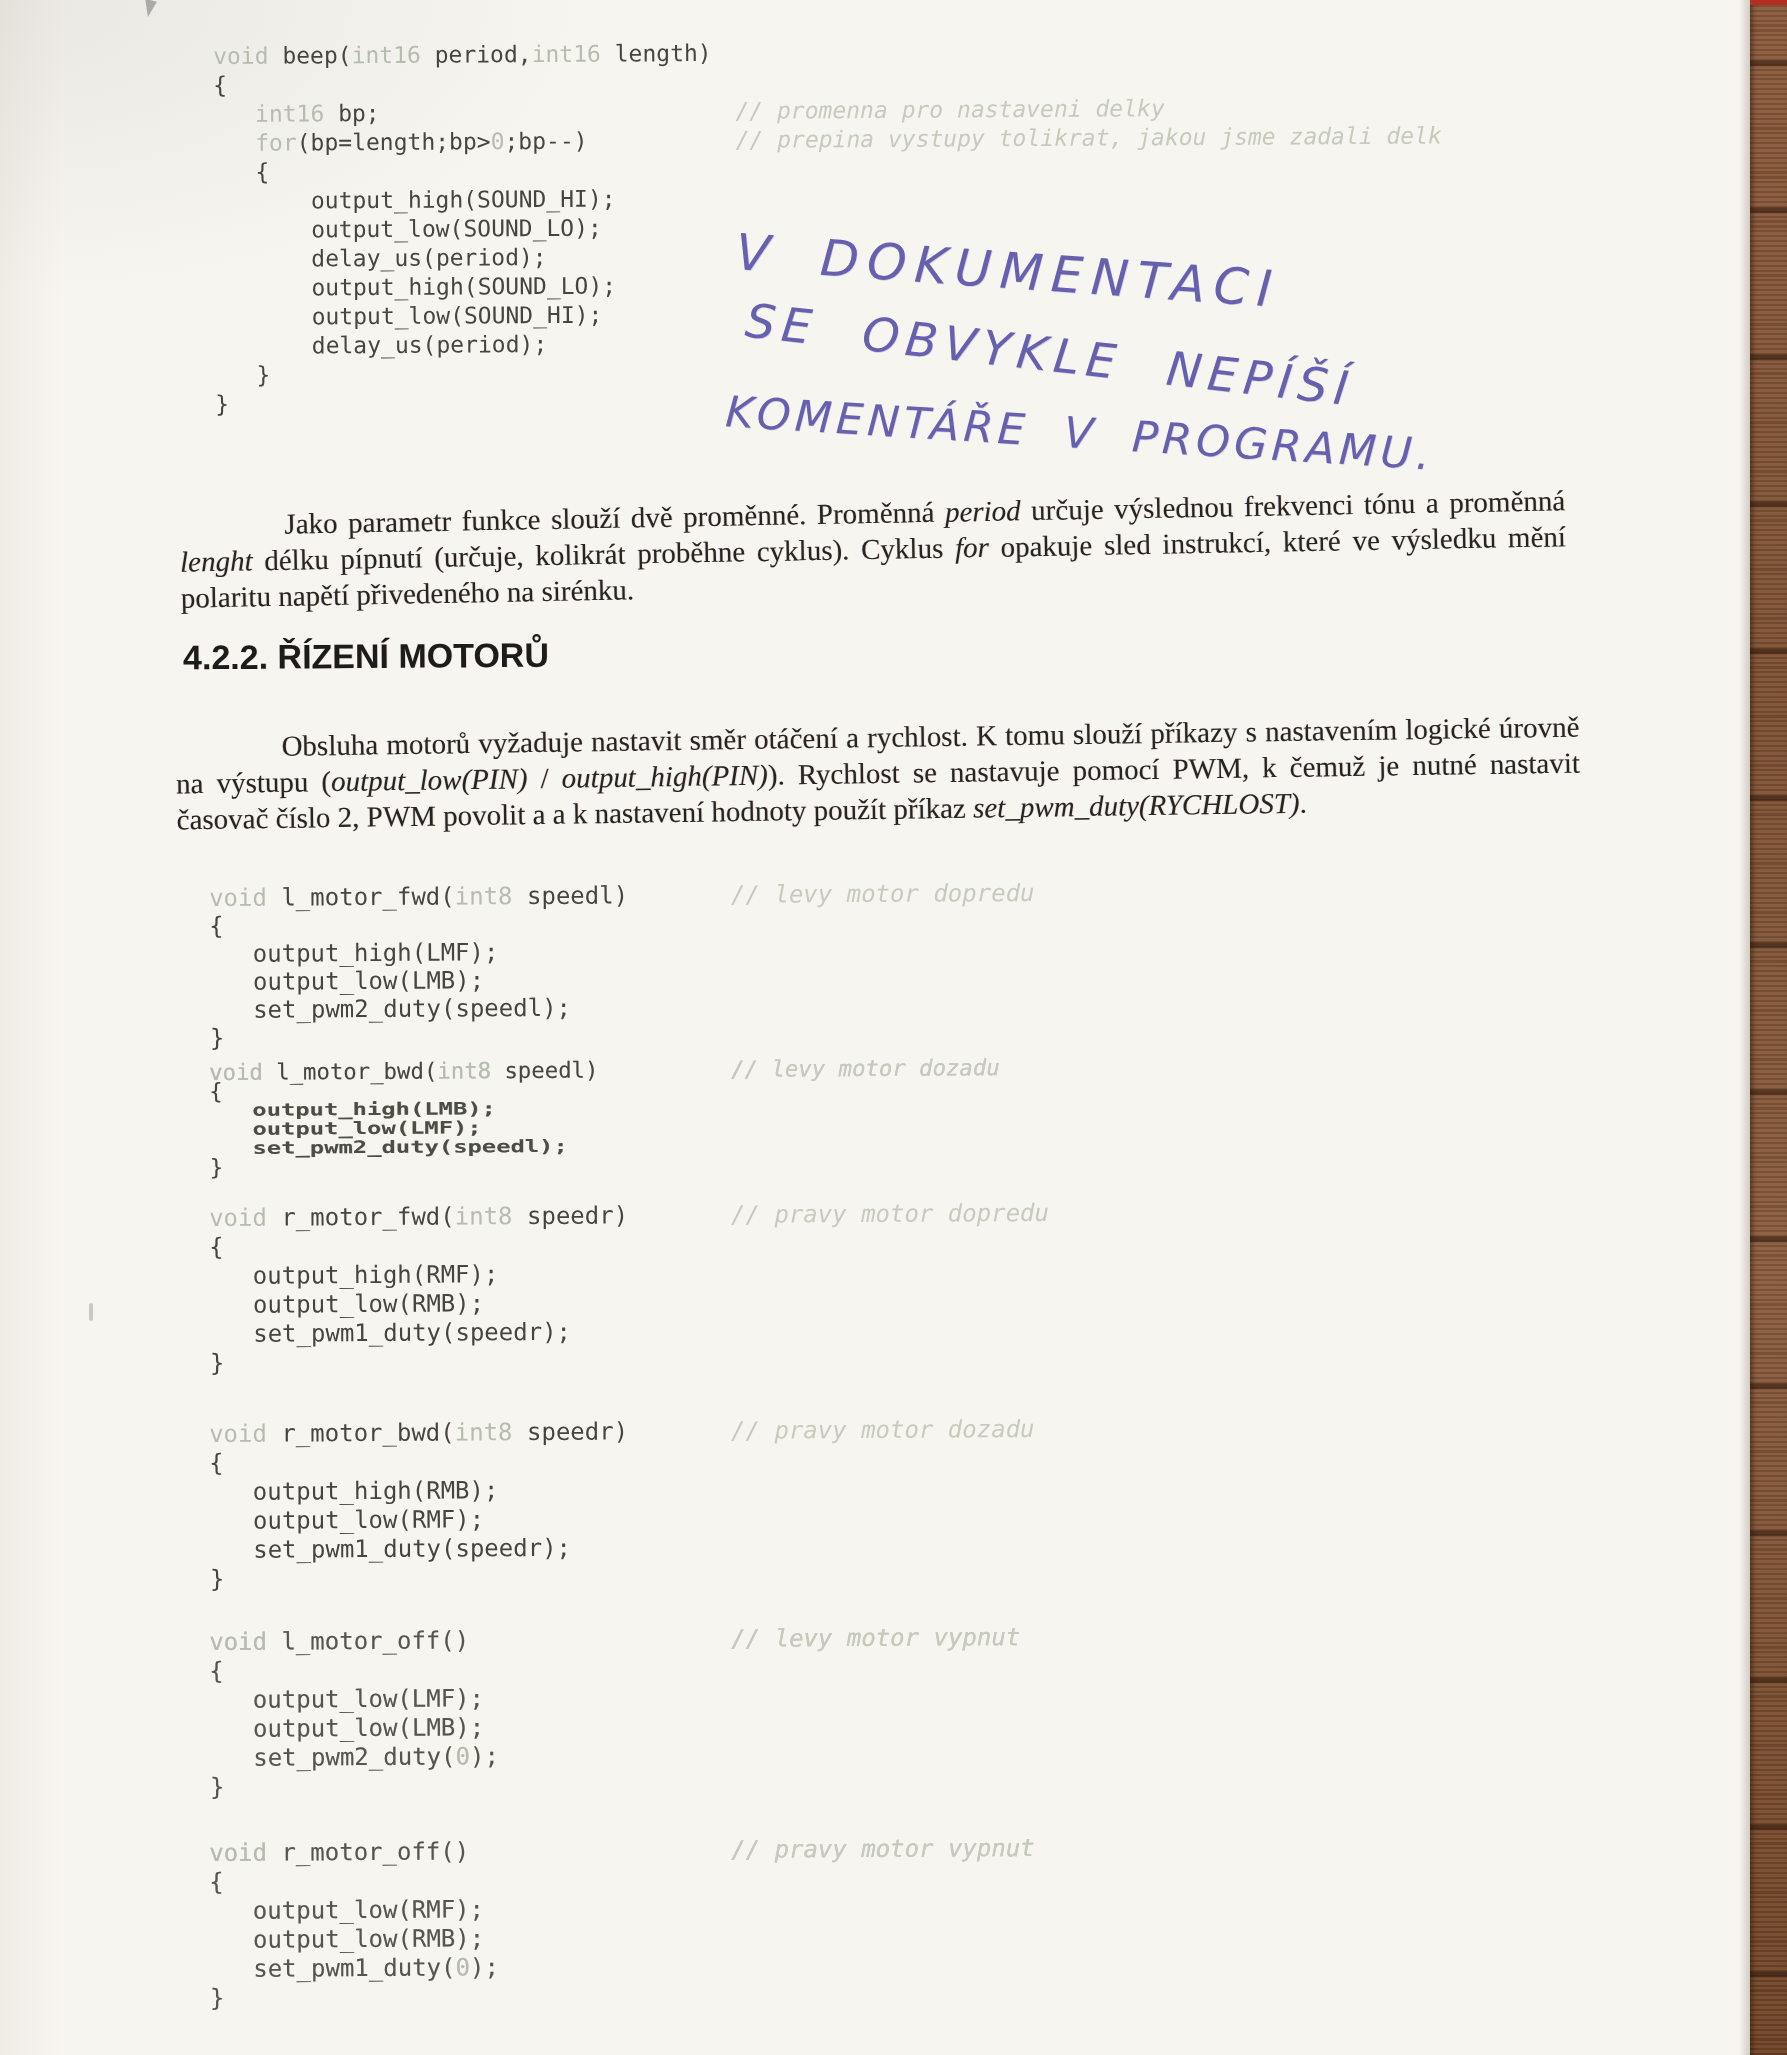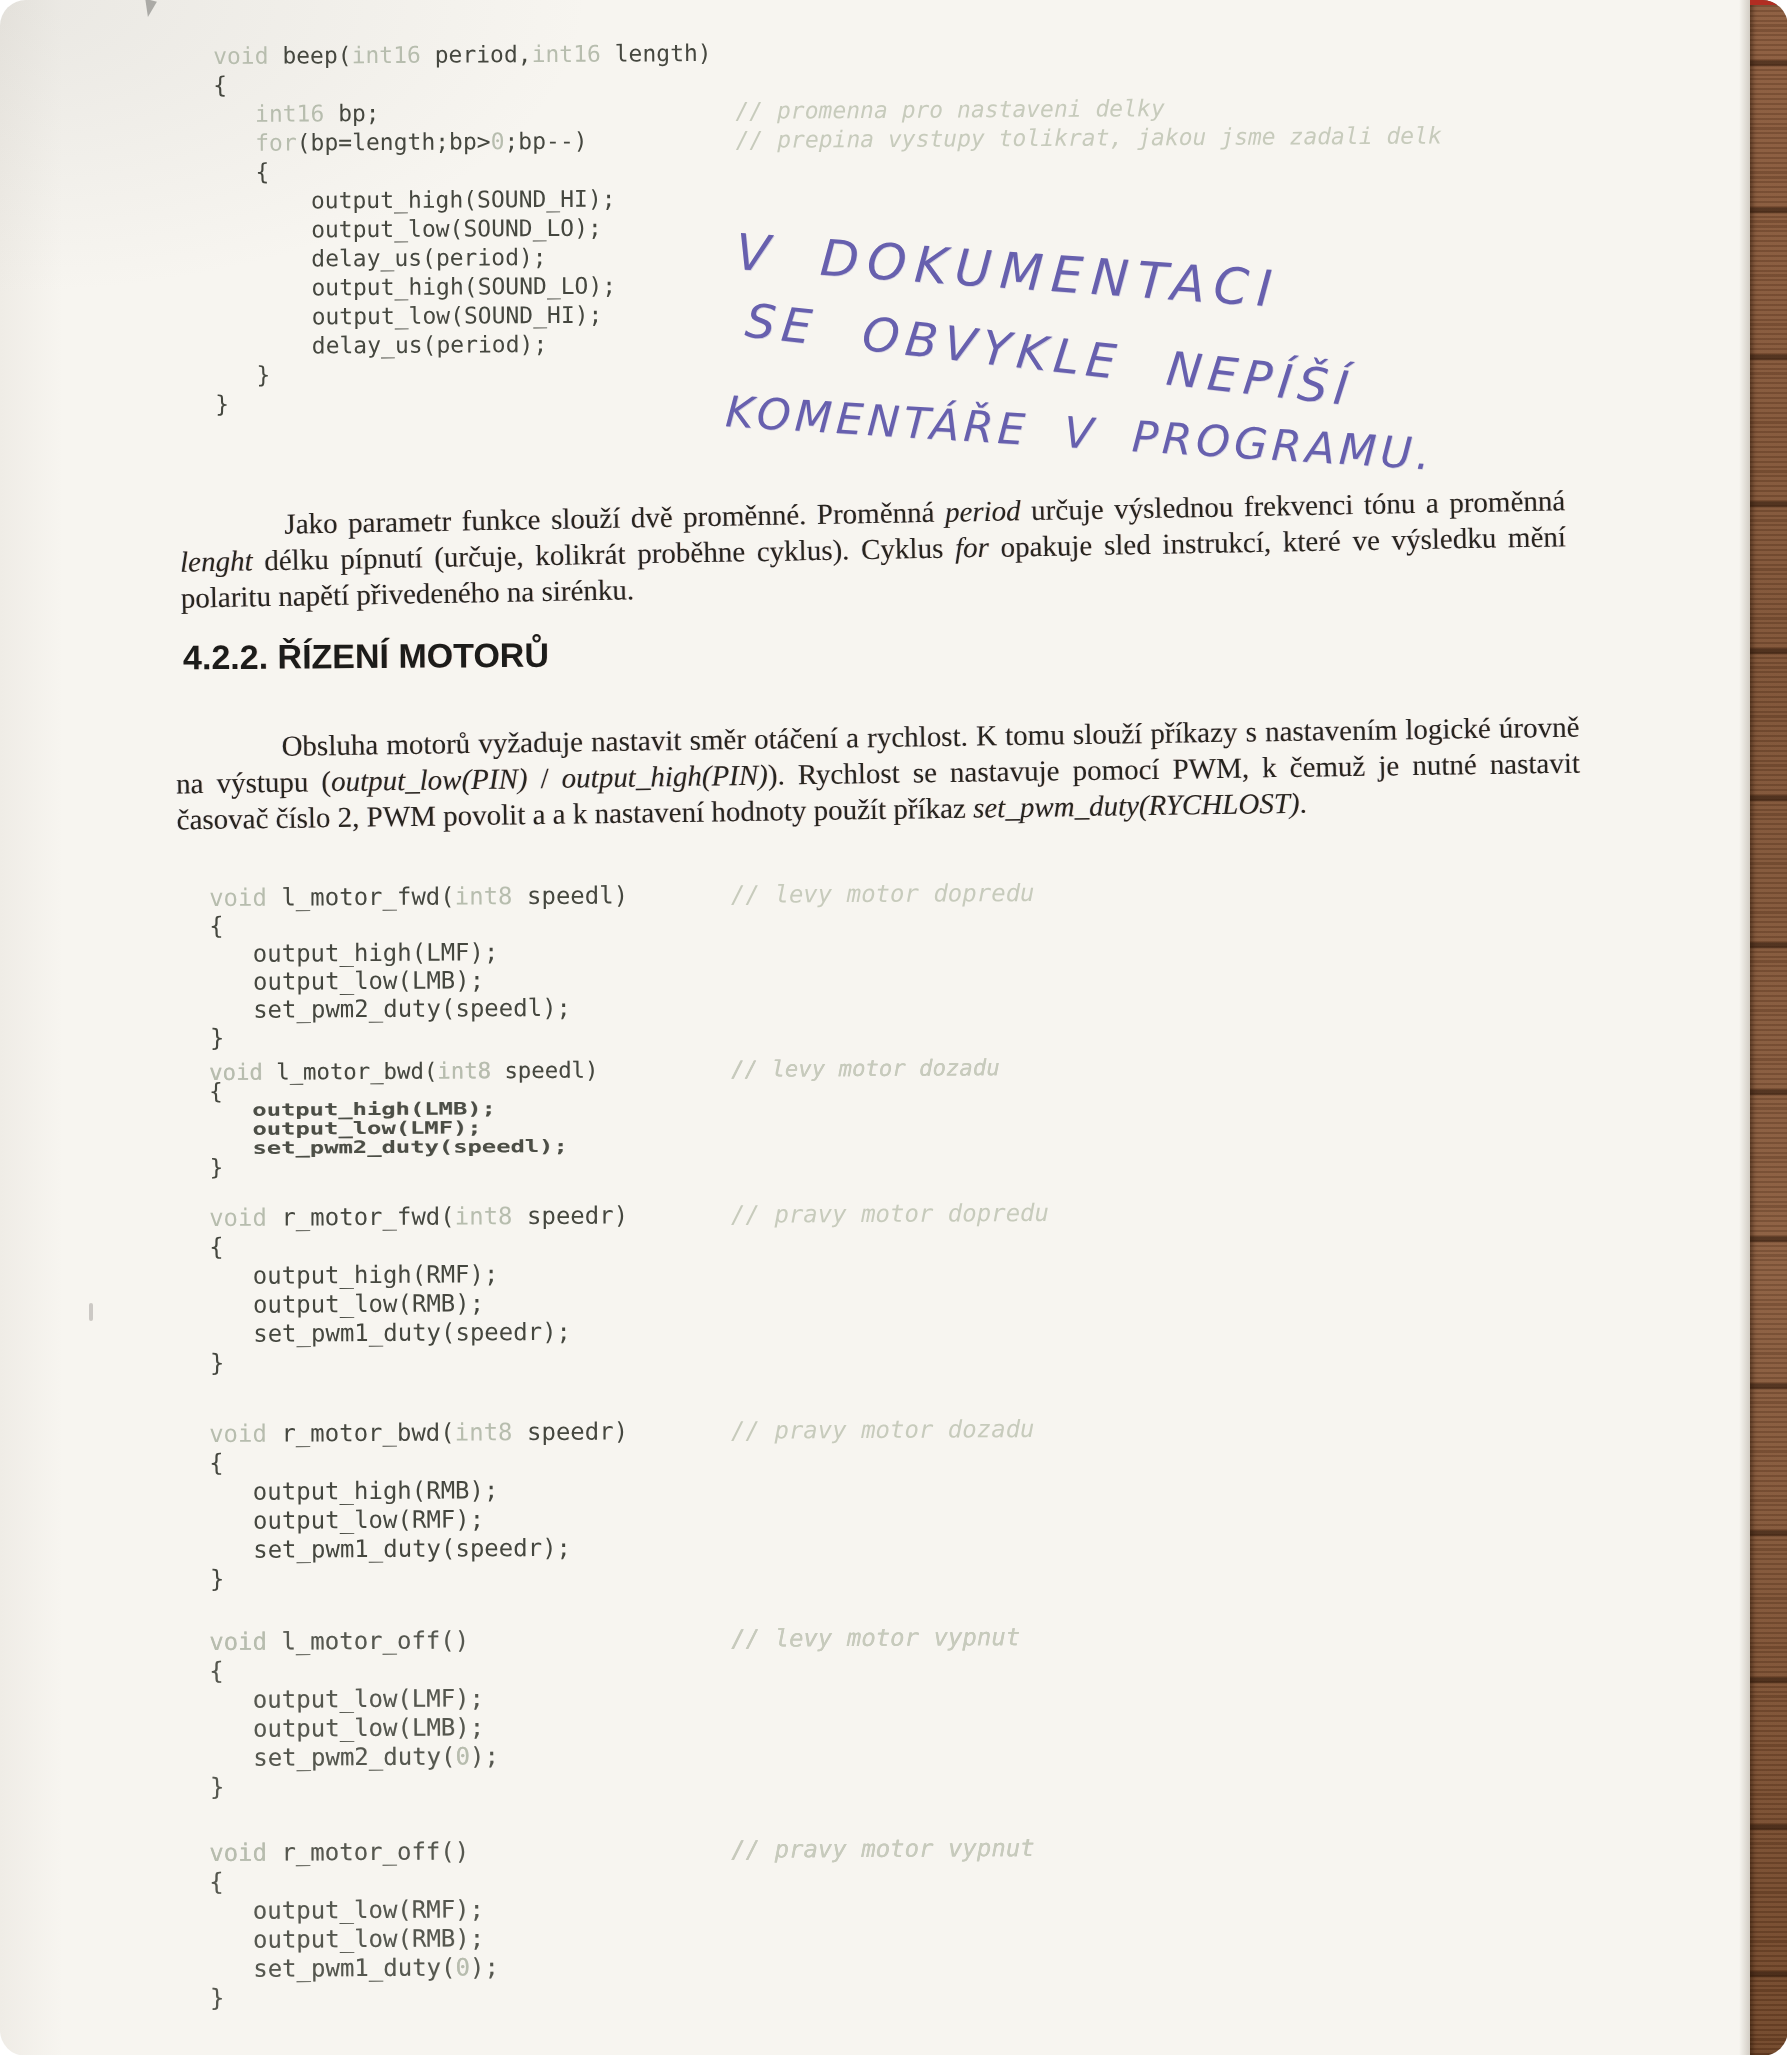--- a/index.html
+++ b/index.html
@@ -2,21 +2,21 @@
 <html style="font-size:11.2px"><head>
 <meta charset="utf-8">
 <style>
   html,body{margin:0;padding:0;}
   body{width:1788px;height:2056px;overflow:hidden;
        font-family:"Liberation Serif",serif;}
   #canvas{position:relative;width:1788px;height:2056px;overflow:hidden;
     background:
       radial-gradient(978px 489px at 0% 0%, rgba(186,184,178,.22), transparent 60%),
       linear-gradient(to right, #efece6 0px, #f7f5f0 63px),
-      #f7f5f0; border-radius: 26px;}
+      #f7f5f0;}
 
   
   .wood{position:absolute;right:0;top:0;width:38px;height:100%;
     background:
       repeating-linear-gradient(to bottom, rgba(40,20,8,0) 0 60px, rgba(40,20,8,.55) 61px 65px, rgba(40,20,8,0) 67px 147px),
       repeating-linear-gradient(to bottom, rgba(0,0,0,.10) 0 2.1px, rgba(255,240,220,.05) 2.1px 4.9px),
       linear-gradient(to bottom, #8a5a3c, #7c5033 35%, #8a5c3e 62%, #6f4427 100%);
     box-shadow:inset 2.8px 0 4.2px rgba(30,15,5,.45);}
   .red-sliver{position:absolute;right:0;top:0;width:38px;height:4.9px;background:#b22d22;}
   .paper-edge{position:absolute;right:38px;top:0;width:11.2px;height:100%;

